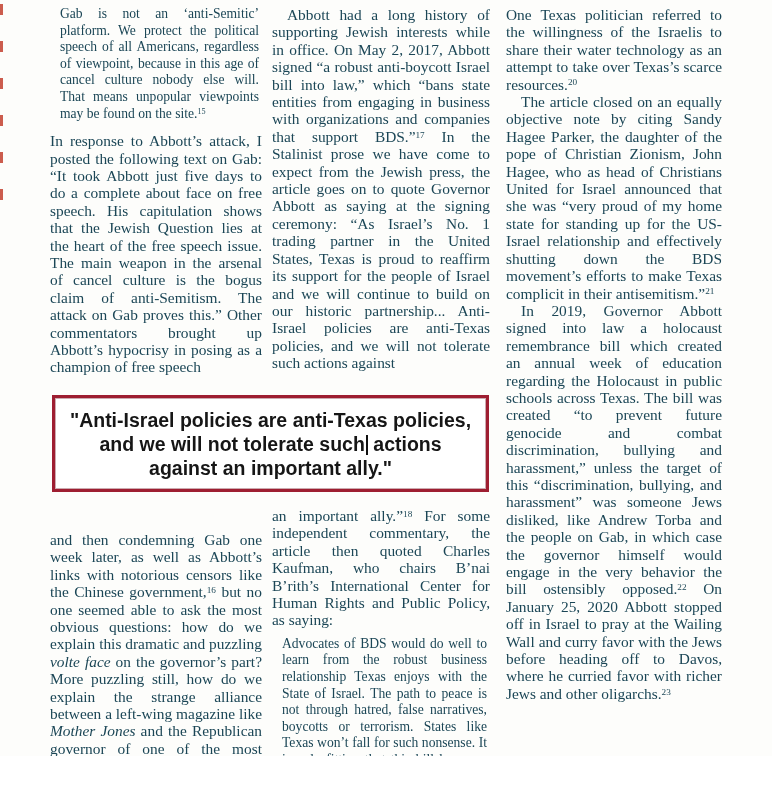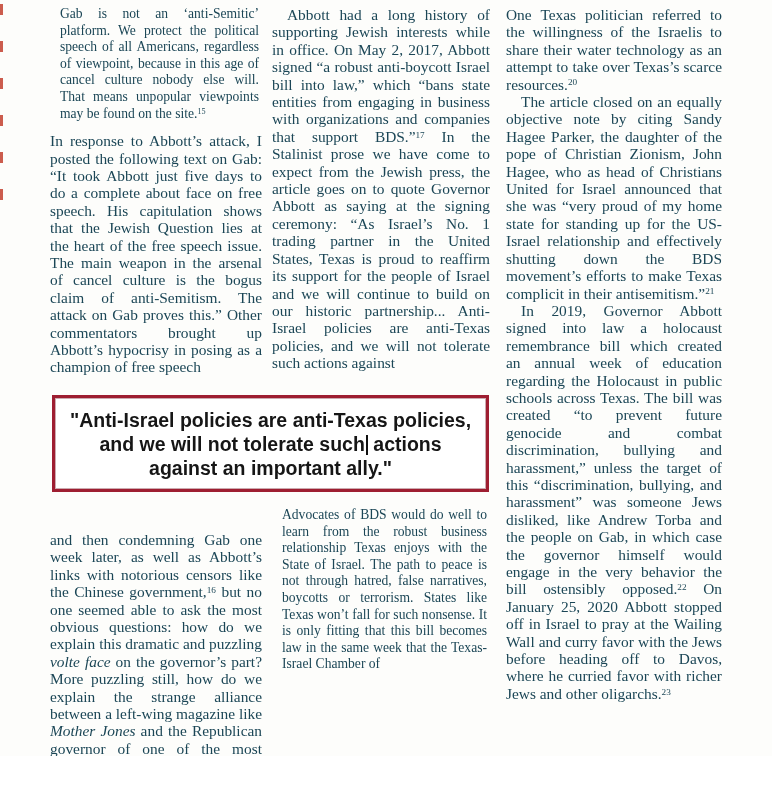--- a/index.html
+++ b/index.html
@@ -101,20 +101,21 @@
 
   <div id="pullquote">
     <span>"Anti-Israel policies are anti-Texas policies, and we will not tolerate such</span><span class="caret"></span><span> actions against an important ally."</span>
   </div>
 
   <div id="col1-bottom" class="col">
       <p class="para"><span>and then condemning Gab one week later, as well as Abbott’s links with notorious censors like the Chinese government,</span><span class="sup">16</span><span> but no one seemed able to ask the most obvious questions: how do we explain this dramatic and puzzling </span><span class="i">volte face</span><span> on the governor’s part? More puzzling still, how do we explain the strange alliance between a left-wing magazine like </span><span class="i">Mother Jones</span><span> and the Republican governor of one of the most conservative states in the union? The missing link which answers both questions, of course, is “anti-Semitism.” The Jews were de-</span></p>
     </div>
 
   <div id="col2-bottom" class="col">
+      <p class="para"><span>an important ally.”</span><span class="sup">18</span><span> For some independent commentary, the article then quoted Charles Kaufman, who chairs B’nai B’rith’s International Center for Human Rights and Public Policy, as saying:</span></p>
       <p class="extract"><span>Advocates of BDS would do well to learn from the robust business relationship Texas enjoys with the State of Israel. The path to peace is not through hatred, false narratives, boycotts or terrorism. States like Texas won’t fall for such nonsense. It is only fitting that this bill becomes law in the same week that the Texas-Israel Chamber of</span></p>
     </div>
 
   <div id="col3" class="col">
       <p class="para"><span>One Texas politician referred to the willingness of the Israelis to share their water technology as an attempt to take over Texas’s scarce resources.</span><span class="sup">20</span></p>
       <p class="para-indent"><span>The article closed on an equally objective note by citing Sandy Hagee Parker, the daughter of the pope of Christian Zionism, John Hagee, who as head of Christians United for Israel announced that she was “very proud of my home state for standing up for the US-Israel relationship and effectively shutting down the BDS movement’s efforts to make Texas complicit in their antisemitism.”</span><span class="sup">21</span></p>
       <p class="para-indent"><span>In 2019, Governor Abbott signed into law a holocaust remembrance bill which created an annual week of education regarding the Holocaust in public schools across Texas. The bill was created “to prevent future genocide and combat discrimination, bullying and harassment,” unless the target of this “discrimination, bullying, and harassment” was someone Jews disliked, like Andrew Torba and the people on Gab, in which case the governor himself would engage in the very behavior the bill ostensibly opposed.</span><span class="sup">22</span><span> On January 25, 2020 Abbott stopped off in Israel to pray at the Wailing Wall and curry favor with the Jews before heading off to Davos, where he curried favor with richer Jews and other oligarchs.</span><span class="sup">23</span></p>
     </div>
 
 </div>

